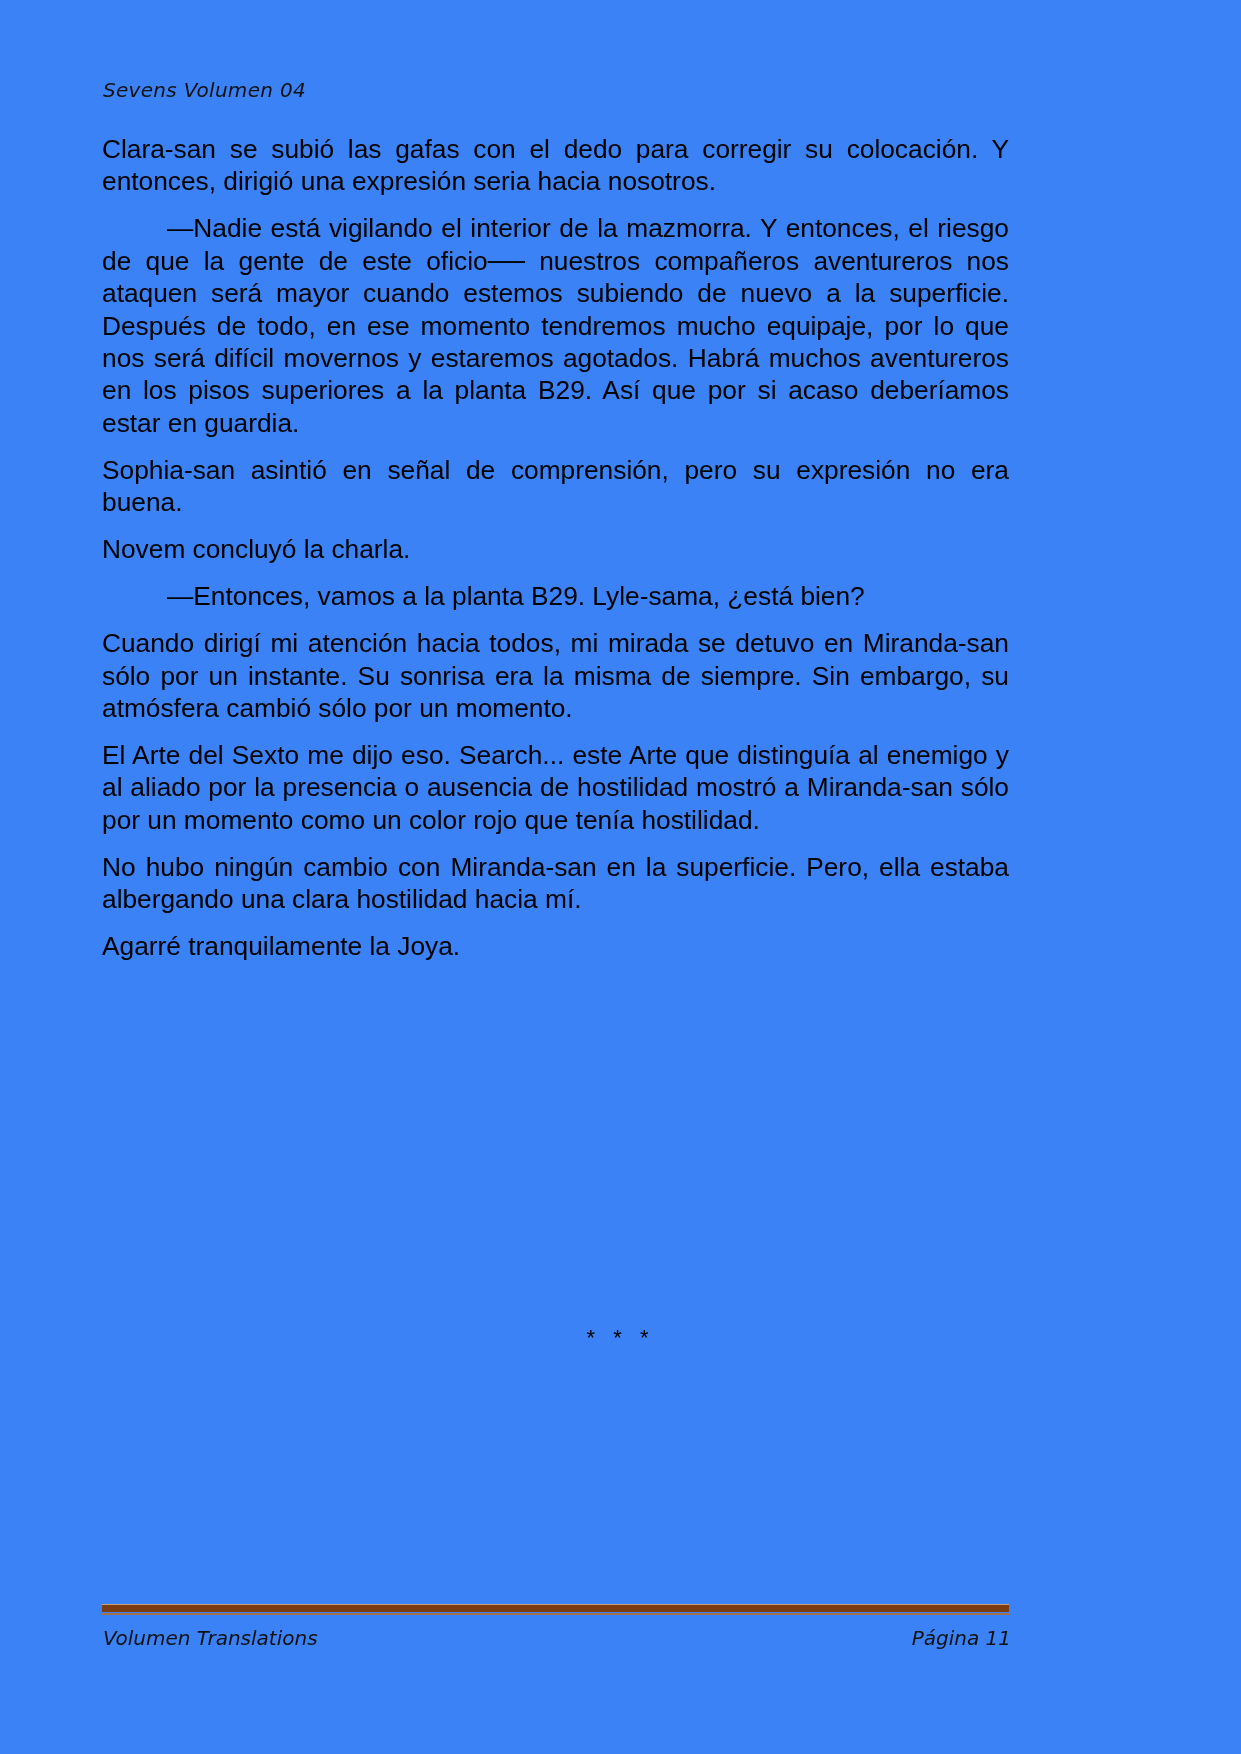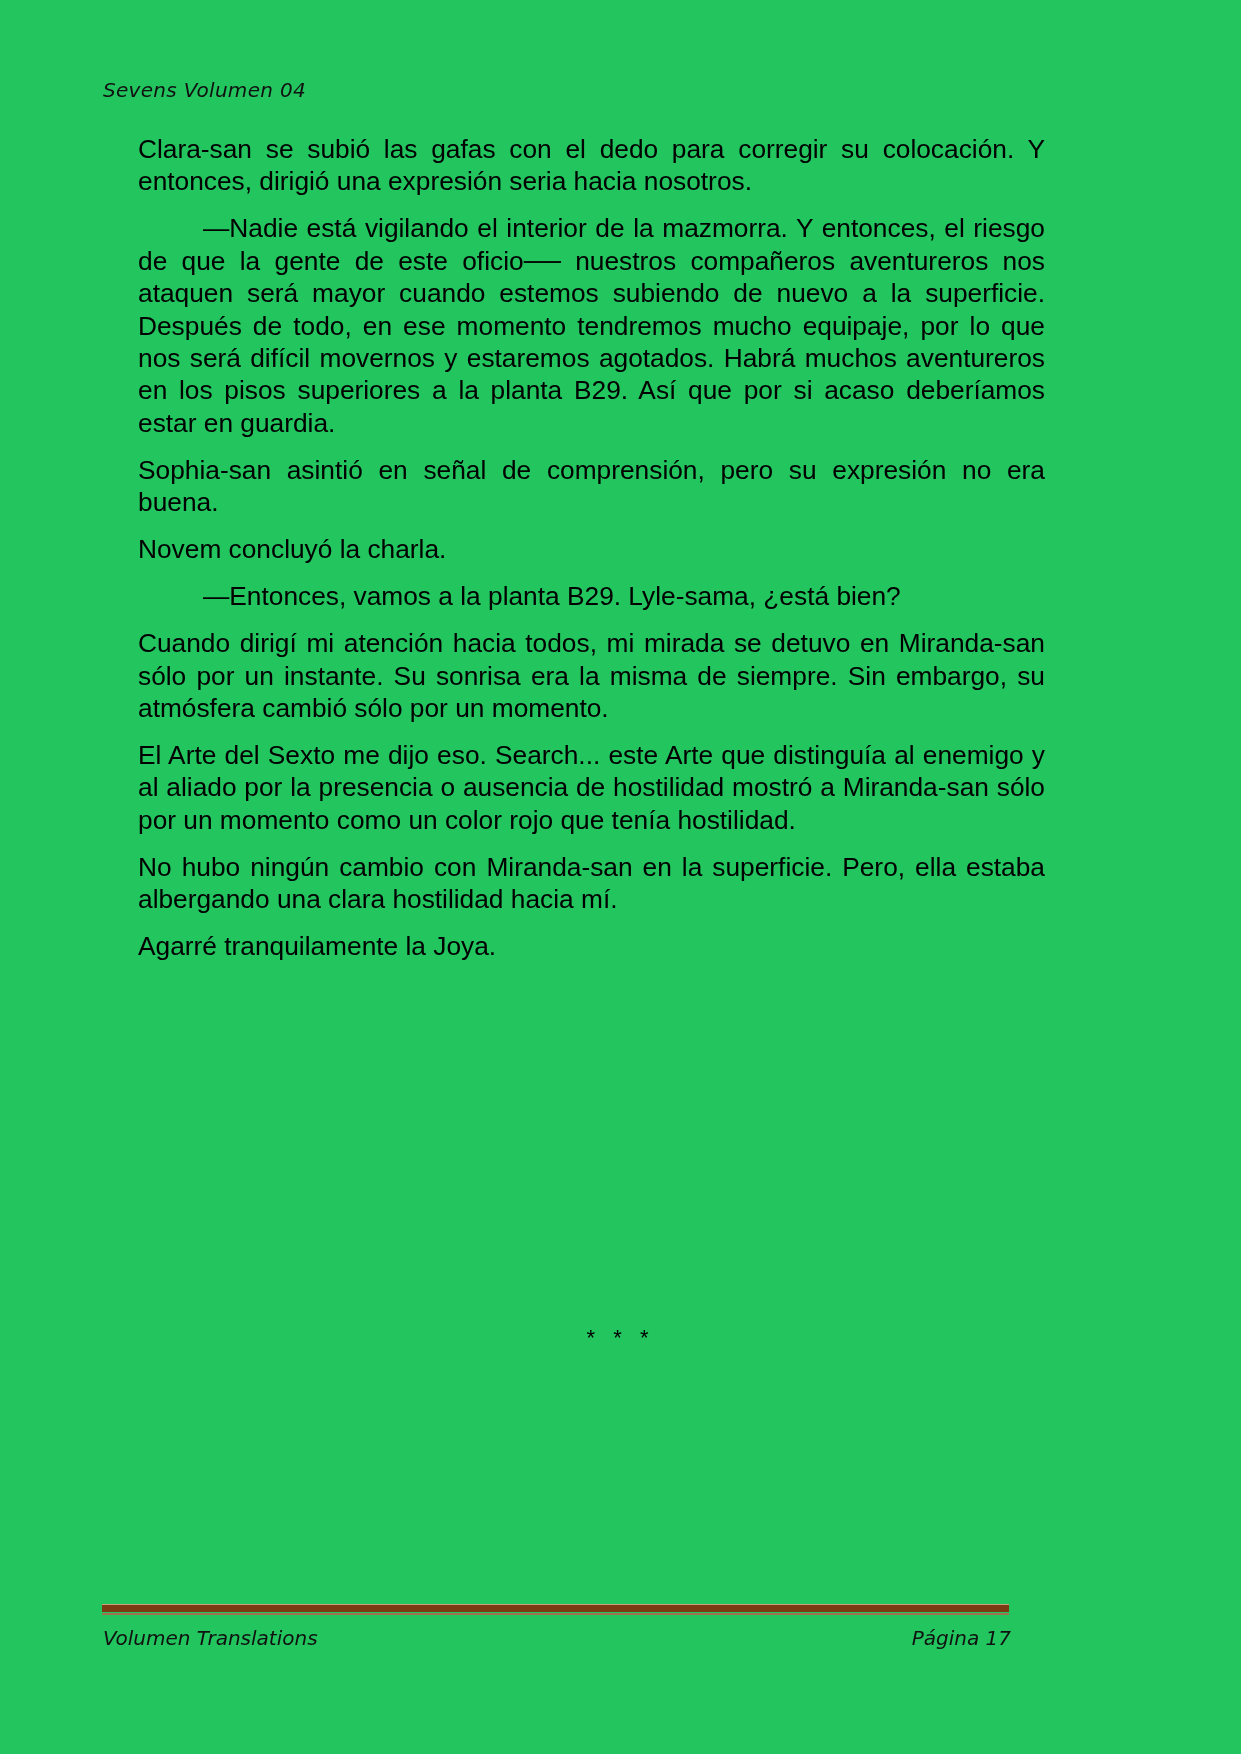--- a/index.html
+++ b/index.html
@@ -1,26 +1,26 @@
 <!DOCTYPE html>
 <html><head>
 <meta charset="utf-8">
 <style>
   html, body { margin: 0; padding: 0; background: #ffffff; }
   body { width: 1241px; height: 1754px; position: relative; overflow: hidden; }
-  .page { position: absolute; left: 0; top: 0; width: 1241px; height: 1754px; background: #22c55e; }
+  .page { position: absolute; left: 0; top: 0; width: 1241px; height: 1754px; background: #3b82f6; }
   .header {
     position: absolute; left: 103px; top: 78px;
     font-family: "DejaVu Sans", sans-serif; font-style: italic;
     font-size: 20px; color: #111; letter-spacing: 0.3px;
   }
   .body {
     position: absolute; left: 102px; top: 133px; width: 907px;
     font-family: "Liberation Sans", sans-serif; font-size: 26.3px;
-    line-height: 32.4px; color: #000; margin-left: 36px;
+    line-height: 32.4px; color: #000;
   }
   .para { margin: 0 0 14.6px 0; text-align: justify; text-align-last: left; }
   .para.dialog { text-indent: 65px; }
   .separator {
     position: absolute; left: 0; width: 1241px; top: 1325px; text-align: center;
     font-family: "Liberation Sans", sans-serif; font-size: 22px; letter-spacing: 6px; color: #000;
   }
   .rule-thick { position: absolute; left: 102px; top: 1604px; width: 907px; height: 7px; background: #7b3c13; border-top: 1px solid #c9a27a; }
   .rule-thin { position: absolute; left: 102px; top: 1613px; width: 907px; height: 2px; background: #a07050; }
   .footer-left {
@@ -49,14 +49,14 @@
     <p class="para">No hubo ningún cambio con Miranda-san en la superficie. Pero, ella estaba albergando una clara hostilidad hacia mí.</p>
     <p class="para">Agarré tranquilamente la Joya.</p>
   </div>
 
   <div class="separator">* * *</div>
 
   <div class="rule-thick"></div>
   <div class="rule-thin"></div>
 
   <div class="footer-left">Volumen Translations</div>
-  <div class="footer-right">Página 17</div>
+  <div class="footer-right">Página 11</div>
 </div>
 
 </body></html>

